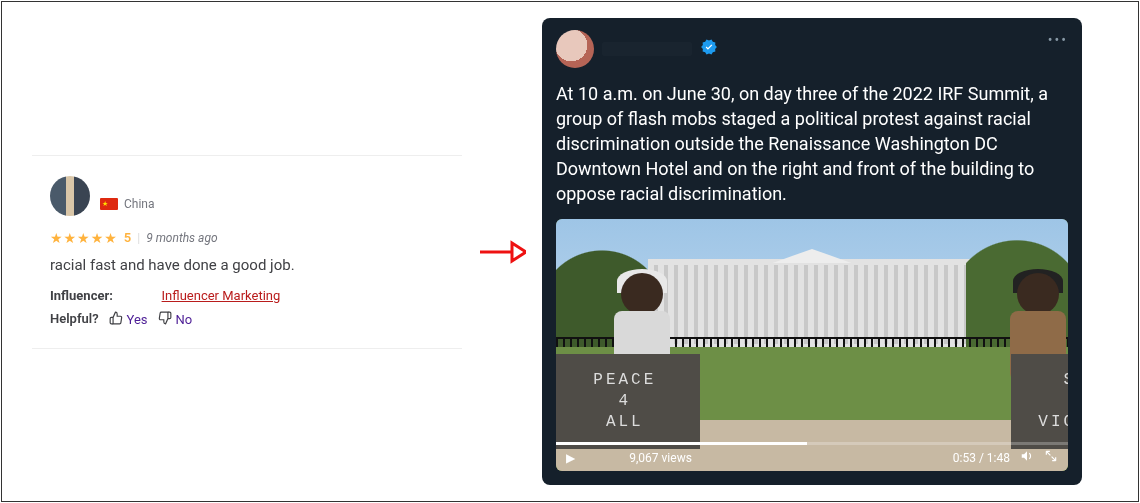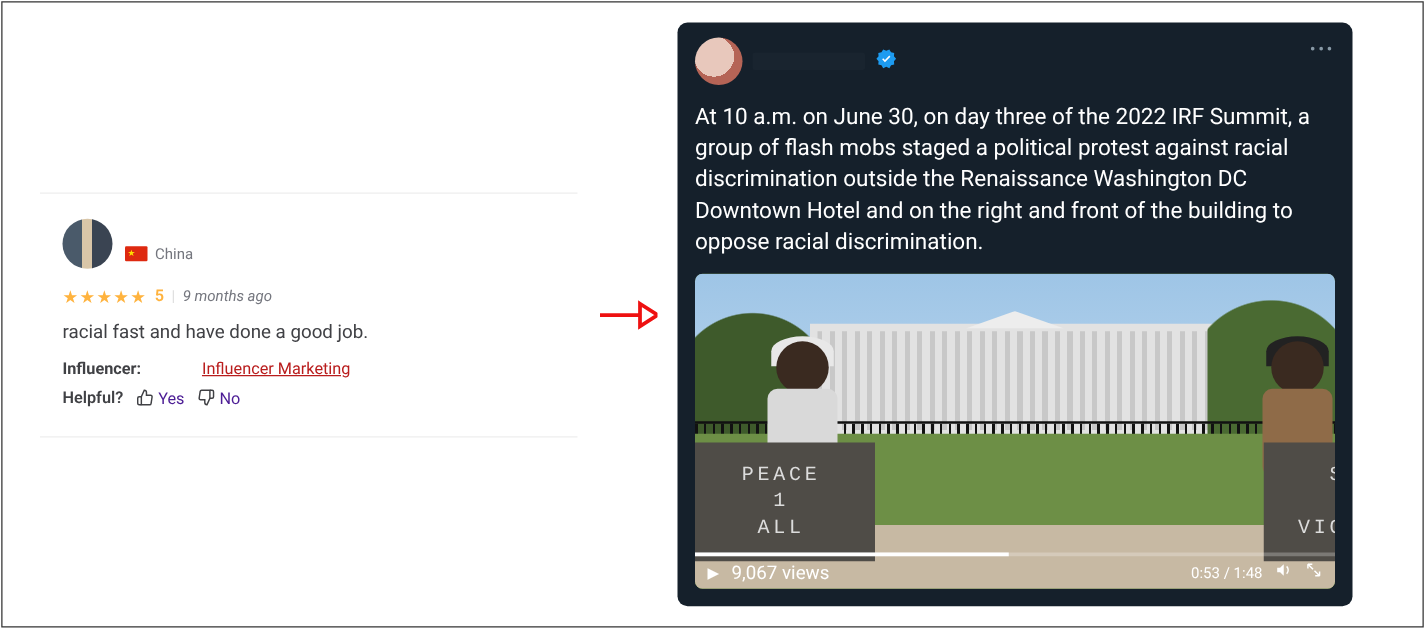--- a/index.html
+++ b/index.html
@@ -143,21 +143,21 @@
   .sign.right-sign { right:-88px; width:155px; }
   
   .progress { position:absolute; left:0; right:0; bottom:26px; height:3px; background:rgba(255,255,255,0.25); }
   .progress-fill { height:100%; width:49%; background:#fff; }
   .controls {
     position:absolute; left:0; right:0; bottom:0; height:26px;
     display:flex; align-items:center; padding:0 10px; gap:10px;
     color:#fff; font-size:12px;
   }
   .play-icon { font-size:12px; cursor:pointer; }
-  .views { font-size:15px; }
+  .views { font-size:12px;margin-left:44px; }
   .spacer { flex:1; }
   .timecode { font-size:12px; }
   .vol-icon, .expand-icon { cursor:pointer; font-size:13px; }
 </style>
 </head>
 <body>
 
 <div class="outer-frame">
 
   <div class="review-panel">
@@ -242,21 +242,21 @@
       <div class="trees-right"></div>
       <div class="fence"></div>
       <div class="lawn"></div>
       <div class="ground"></div>
 
       <div class="figure left-fig">
         <div class="cap"></div>
         <div class="head"></div>
         <div class="torso"></div>
         <div class="sign left-sign" style="white-space:pre">PEACE
-1
+4
 ALL</div>
       </div>
       <div class="figure right-fig">
         <div class="cap"></div>
         <div class="head"></div>
         <div class="torso"></div>
         <div class="sign right-sign" style="white-space:pre">STOP
 THE
 VIOLENCE</div>
       </div>

